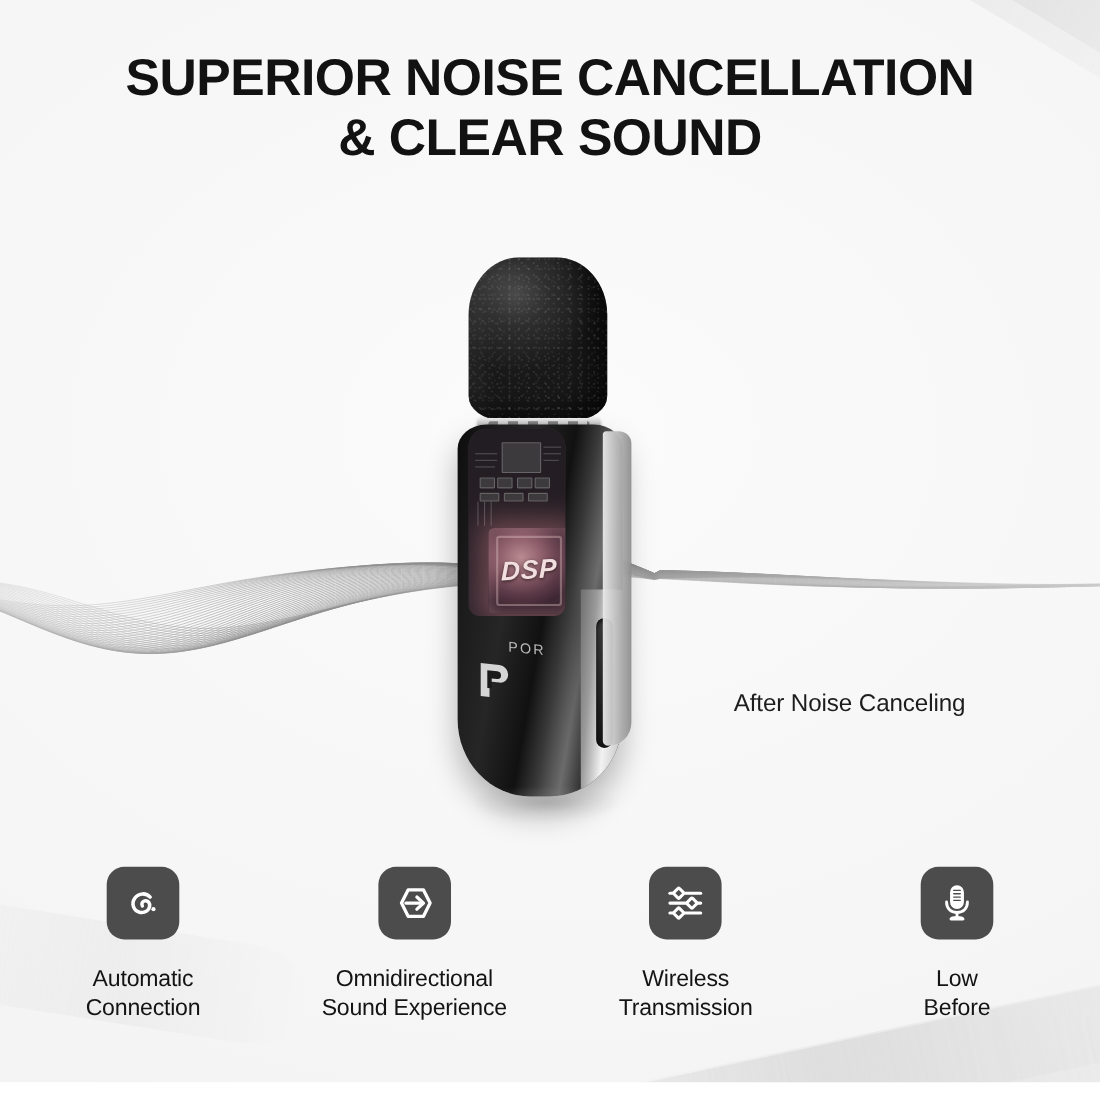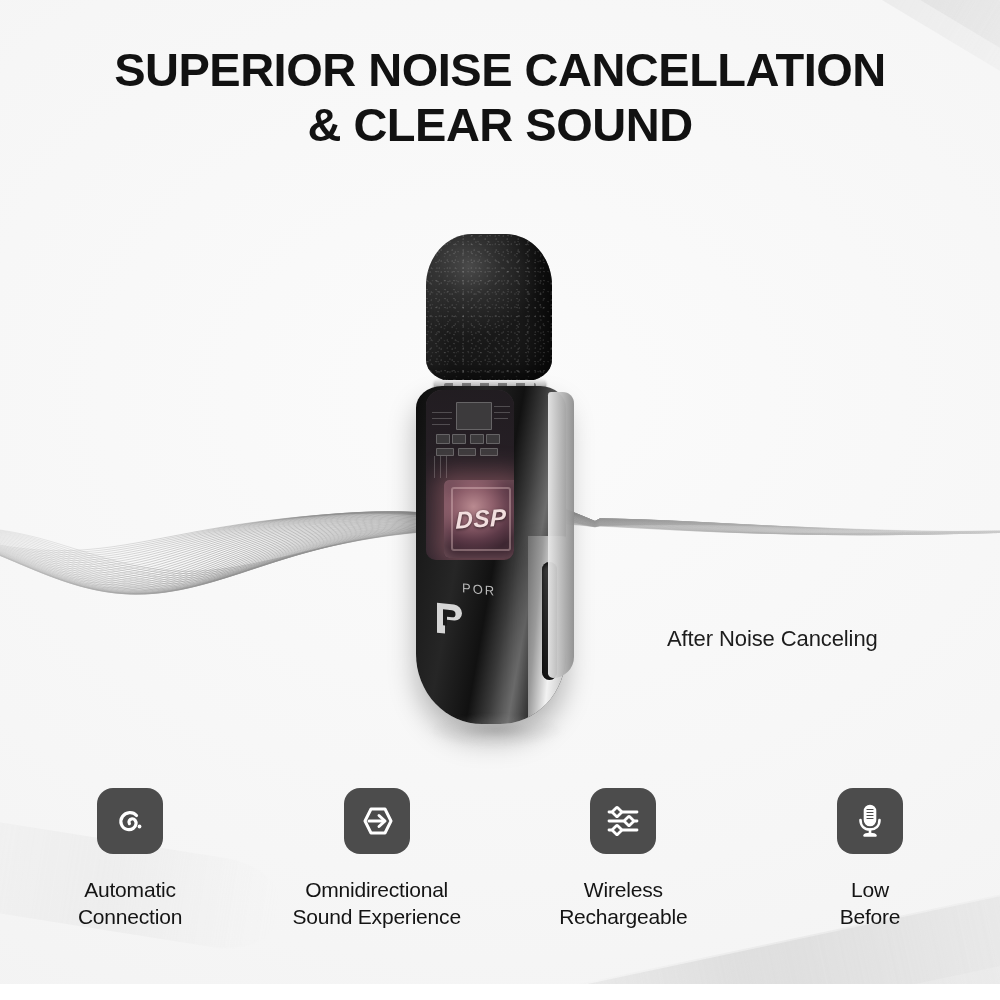--- a/index.html
+++ b/index.html
@@ -489,21 +489,21 @@
         <svg width="38" height="38" viewBox="0 0 38 38" fill="none" stroke="#fff" stroke-width="2.8" stroke-linecap="round">
           <path d="M5 10 H33"></path>
           <path d="M5 19 H33"></path>
           <path d="M5 28 H33"></path>
           <rect x="9.5" y="6.5" width="7" height="7" rx="1" transform="rotate(45 13 10)" fill="#4c4c4c"></rect>
           <rect x="21.5" y="15.5" width="7" height="7" rx="1" transform="rotate(45 25 19)" fill="#4c4c4c"></rect>
           <rect x="9.5" y="24.5" width="7" height="7" rx="1" transform="rotate(45 13 28)" fill="#4c4c4c"></rect>
         </svg>
       </div>
       <div class="feature-label">Wireless
-Rechargeable</div>
+Transmission</div>
     </div>
 
 
     <div class="feature">
       <div class="feature-icon">
         <svg width="38" height="38" viewBox="0 0 38 38" fill="none" stroke="#fff" stroke-width="2.6" stroke-linecap="round" stroke-linejoin="round">
           <rect x="14" y="4" width="10" height="19" rx="5" fill="#fff"></rect>
           <path d="M16 7.5 H22 M16 10.5 H22 M16 13.5 H22 M16 16.5 H22" stroke="#4c4c4c" stroke-width="1.2"></path>
           <path d="M9.5 18 C9.5 24 13.5 27.5 19 27.5 C24.5 27.5 28.5 24 28.5 18"></path>
           <path d="M19 27.5 V31"></path>

